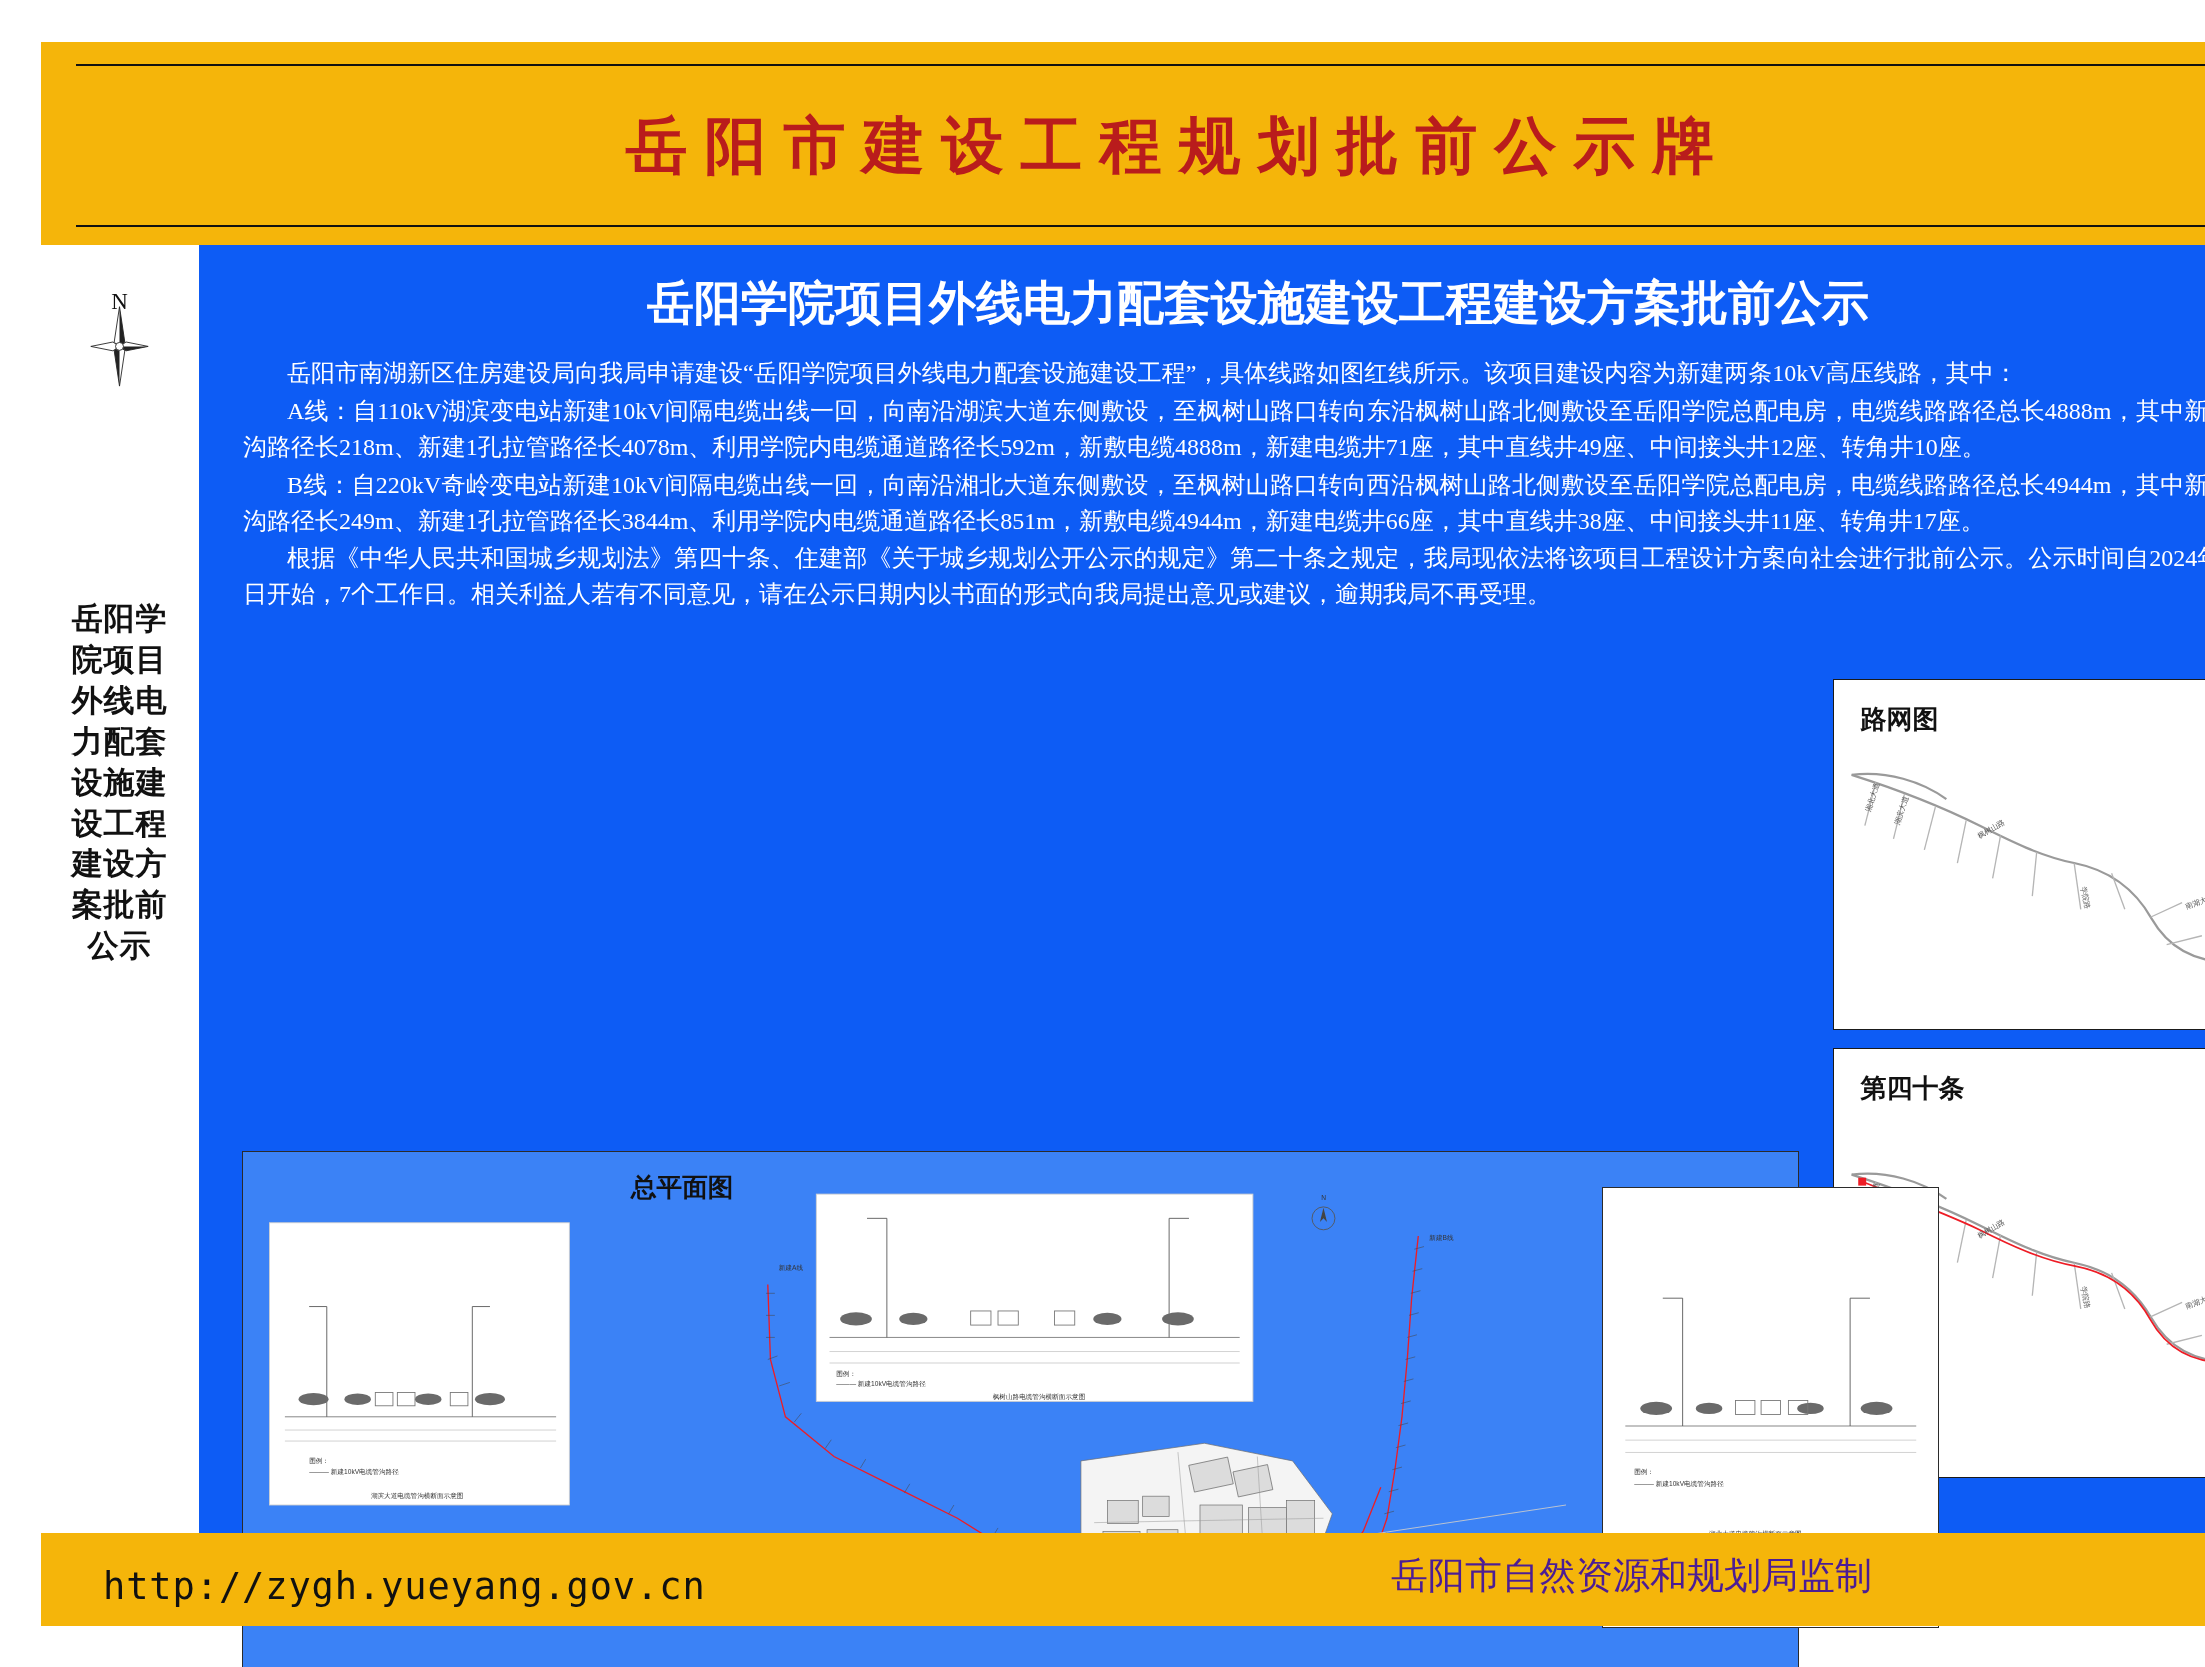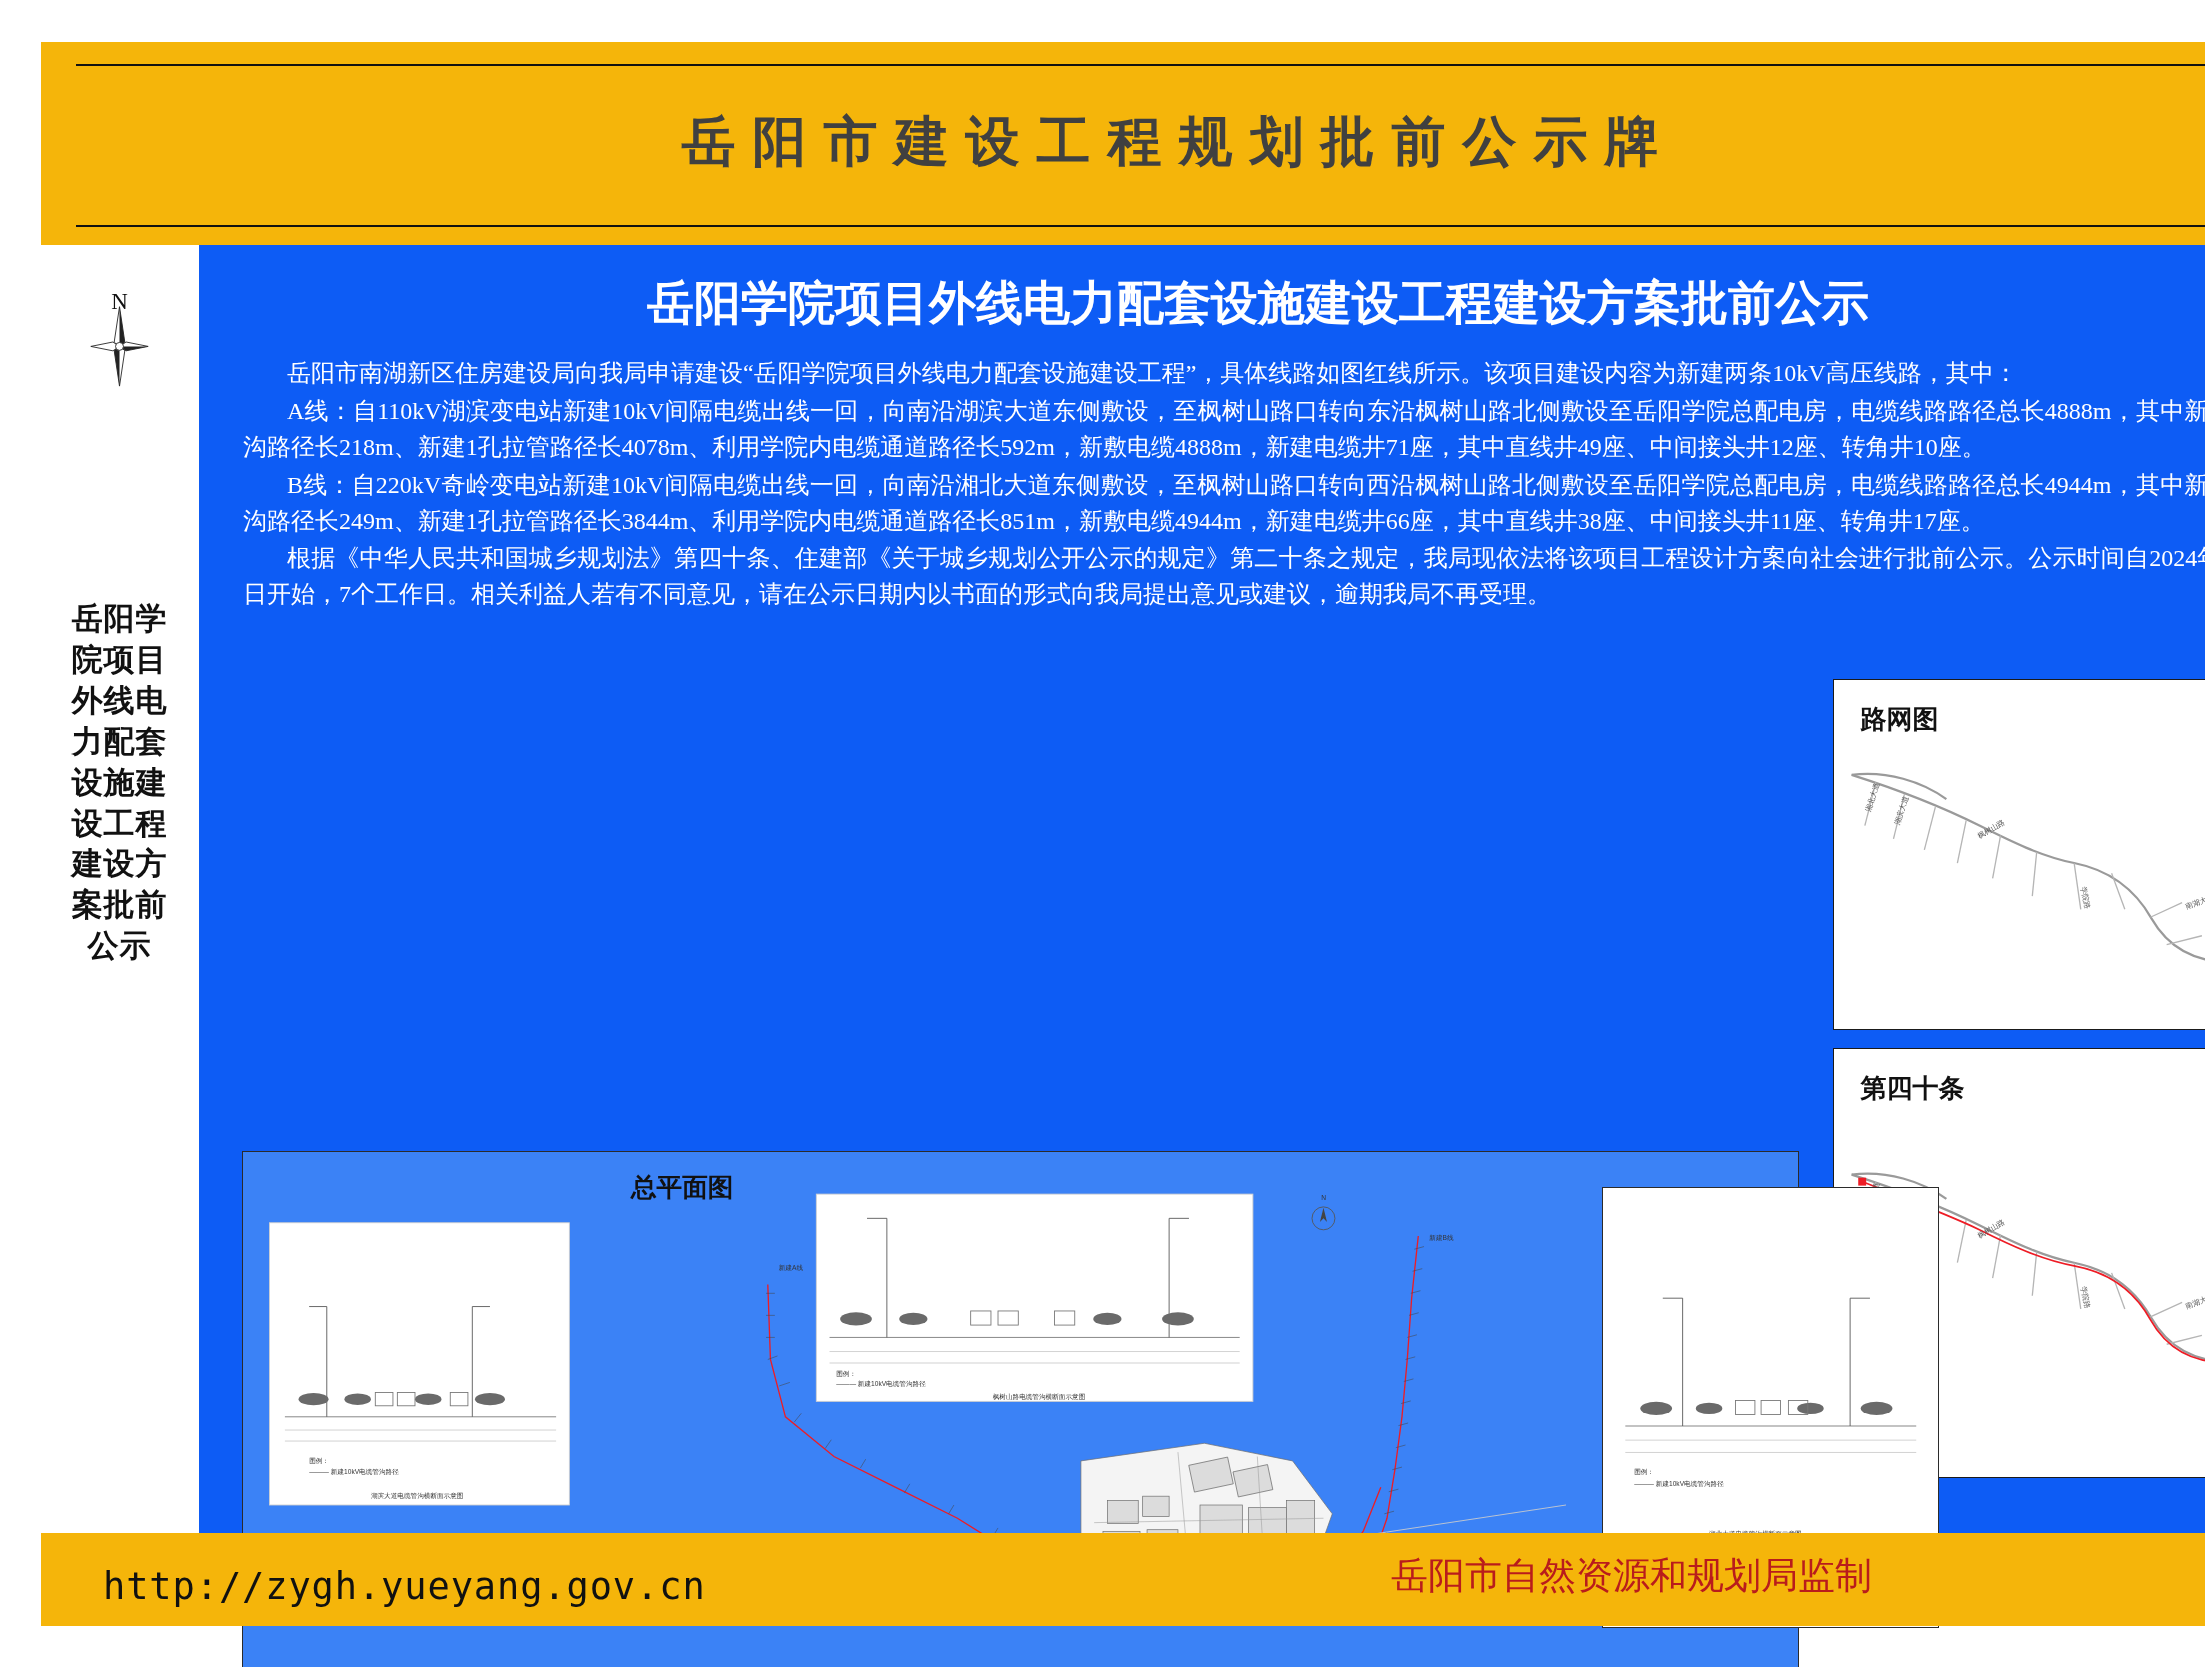--- a/index.html
+++ b/index.html
@@ -23,25 +23,25 @@
     box-sizing:border-box;
   }
   .banner-inner {
     position:absolute; left:35px; top:22px;
     width:2205px; height:159px;
     border-top:2.6px solid #111;
     border-bottom:2.6px solid #111;
     display:flex; align-items:center; justify-content:center;
   }
   .banner-title {
-    font-family:Liberation Mono, monospace;
+    font-family:Liberation Serif, serif;
     font-weight:bold;
-    font-size:54px;
+    font-size:62px;
     letter-spacing:17px;
-    color:#404040;
+    color:#b91c1c;
     white-space:nowrap;
     line-height:1;
   }
   
   .sidebar {
     position:absolute; left:0; top:203px;
     width:158px; height:1288px;
     background:#ffffff;
   }
   .compass {
@@ -143,21 +143,21 @@
     position:absolute; left:62px; top:32px;
     font-family:"DejaVu Sans Mono", monospace;
     font-size:37px;
     color:#111;
     letter-spacing:0.9px;
   }
   .footer-org {
     position:absolute; left:1350px; top:17.6px;
     font-family:"DejaVu Serif", serif;
     font-size:37px;
-    color:#b91c1c;
+    color:#4c1d95;
   }
   
   svg { display:block; }
   .tiny-cap {
     font-family:"Liberation Sans", sans-serif;
     font-size:15px; fill:#333;
   }
 </style>
 </head>
 <body>

